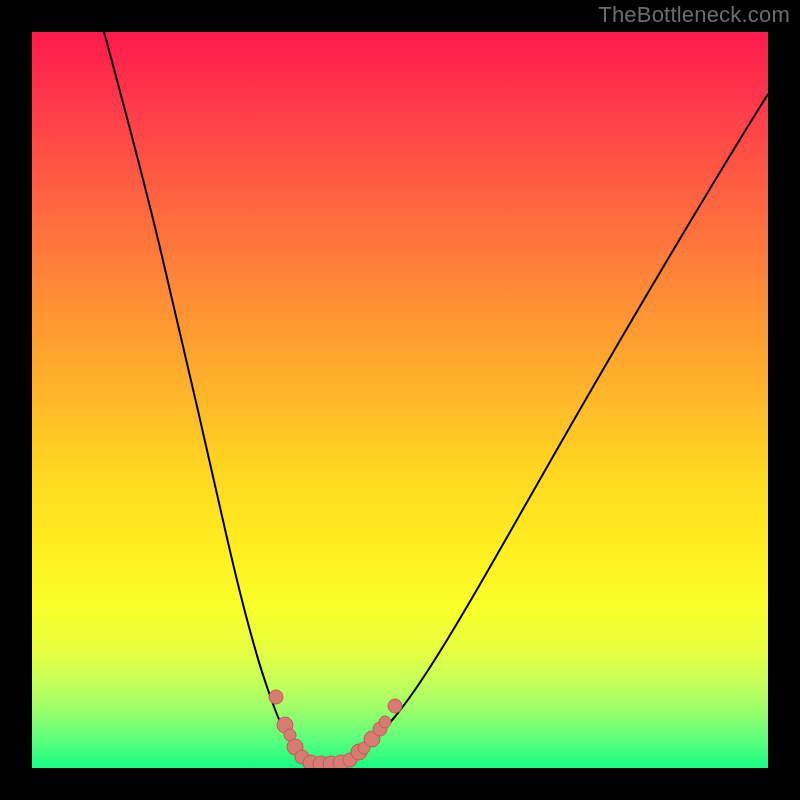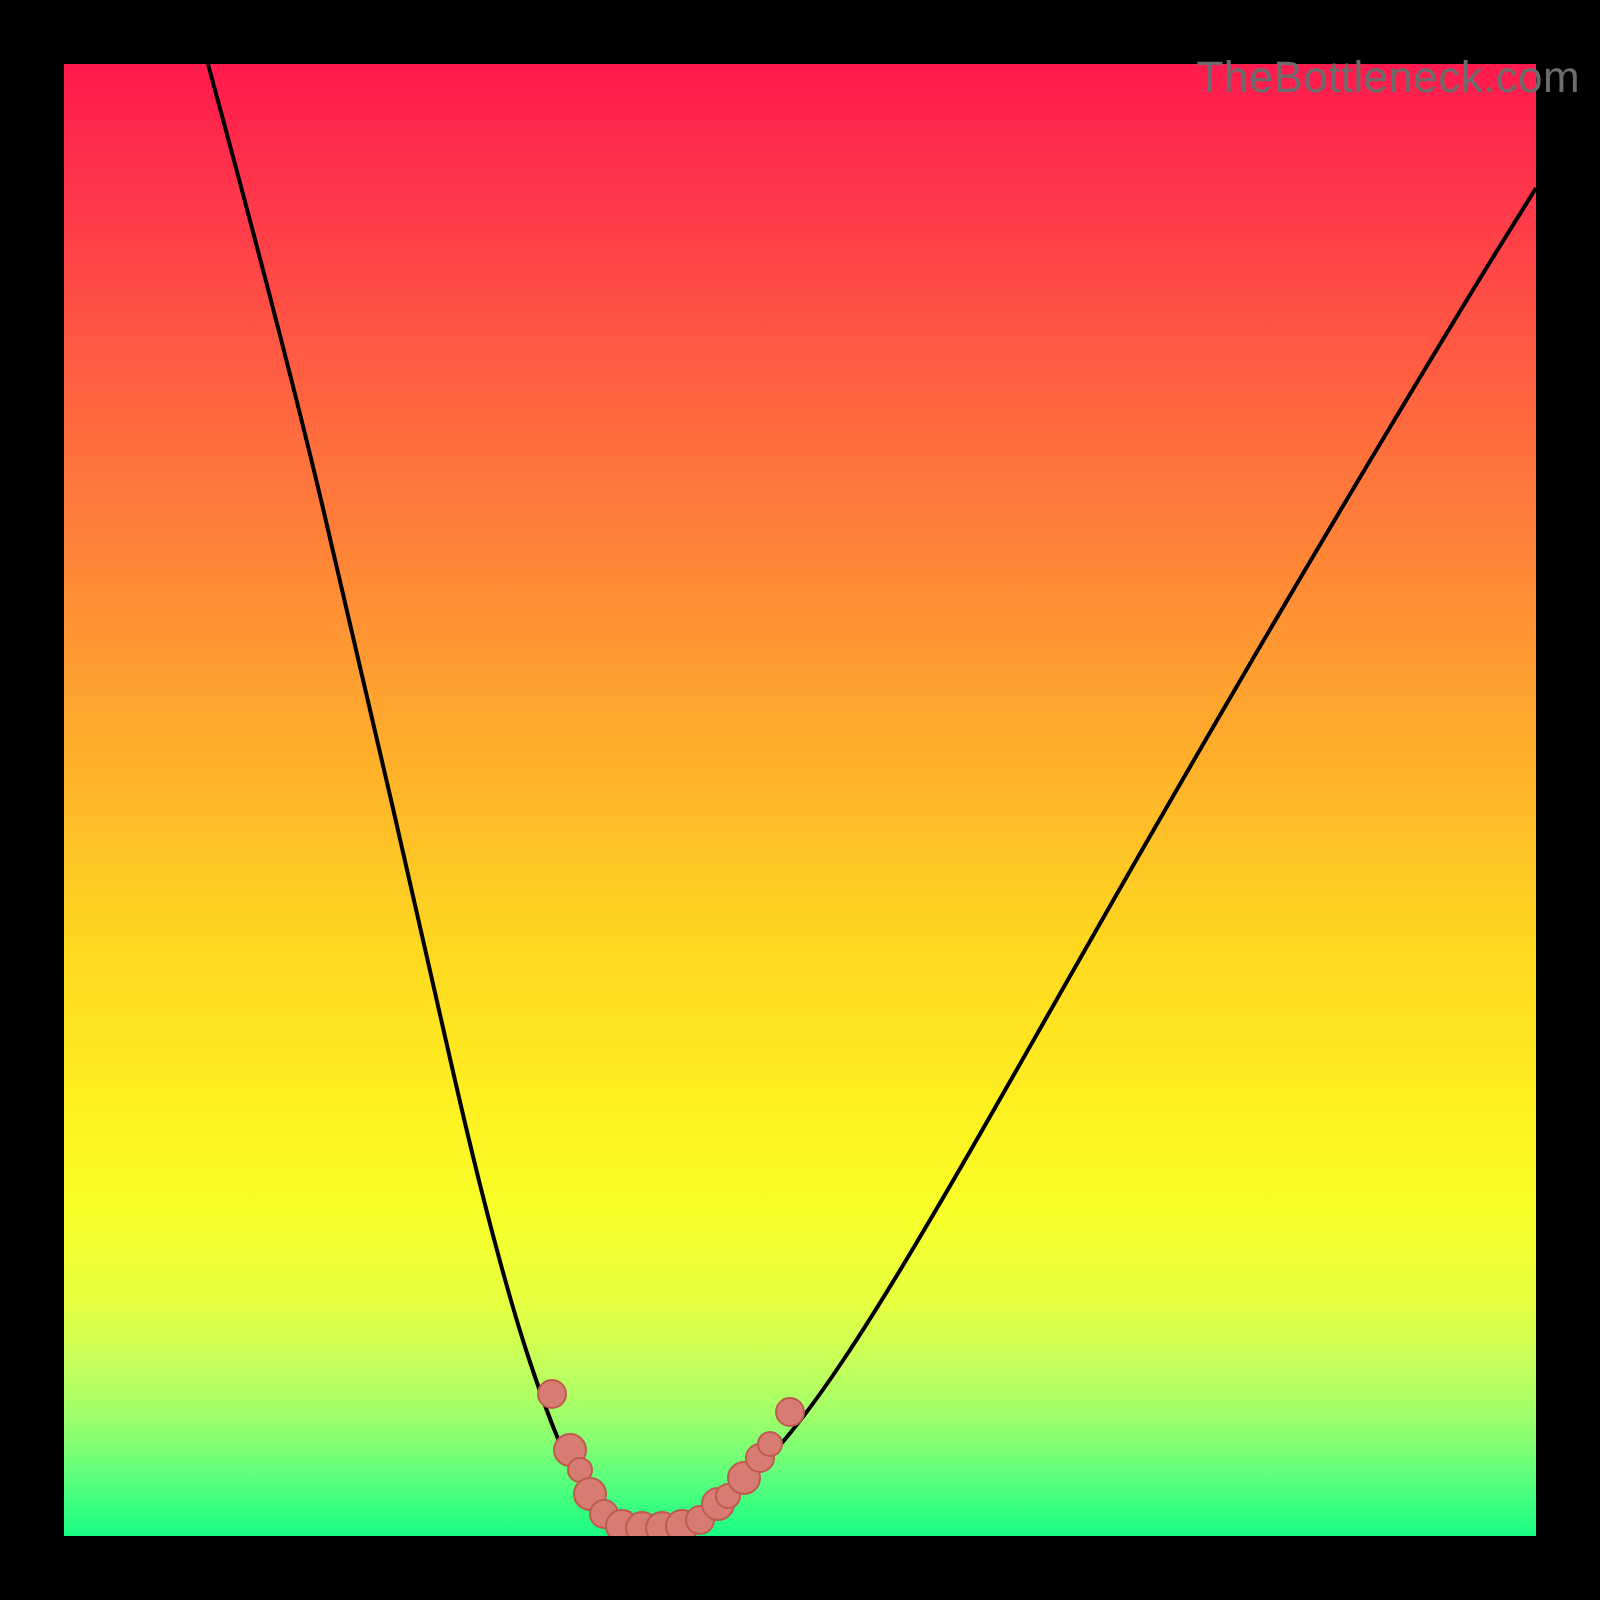--- a/index.html
+++ b/index.html
@@ -21,21 +21,20 @@
   }
   .watermark {
     position: absolute;
     top: 2px;
     right: 10px;
     color: #6c6c6c;
     font-size: 22px;
     font-weight: 400;
     letter-spacing: 0.2px;
     z-index: 30;
-    margin-top: 24px;
   }
   .plot {
     position: absolute;
     left: 32px;
     top: 32px;
     width: 736px;
     height: 736px;
     
     background: linear-gradient(
       to bottom,

